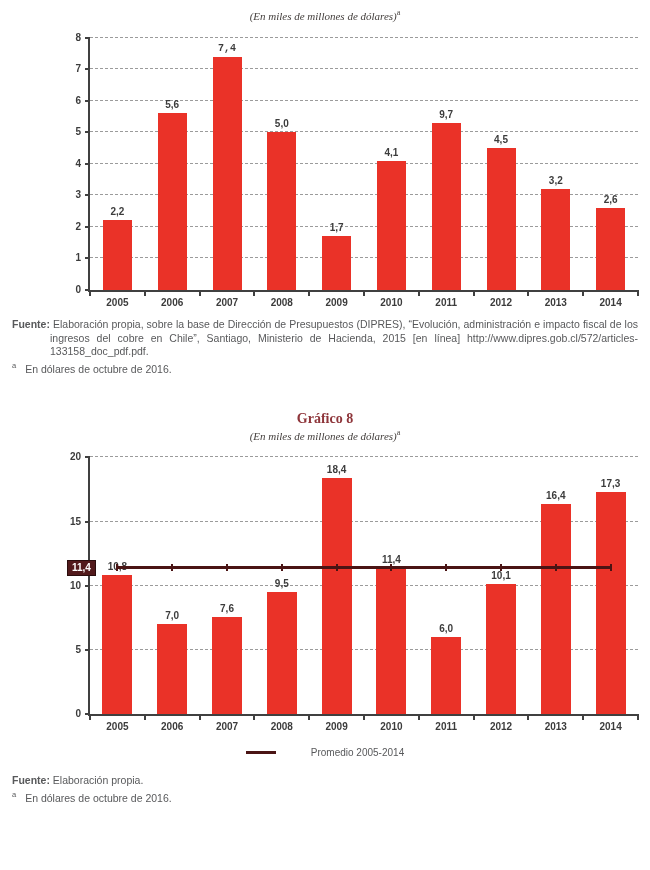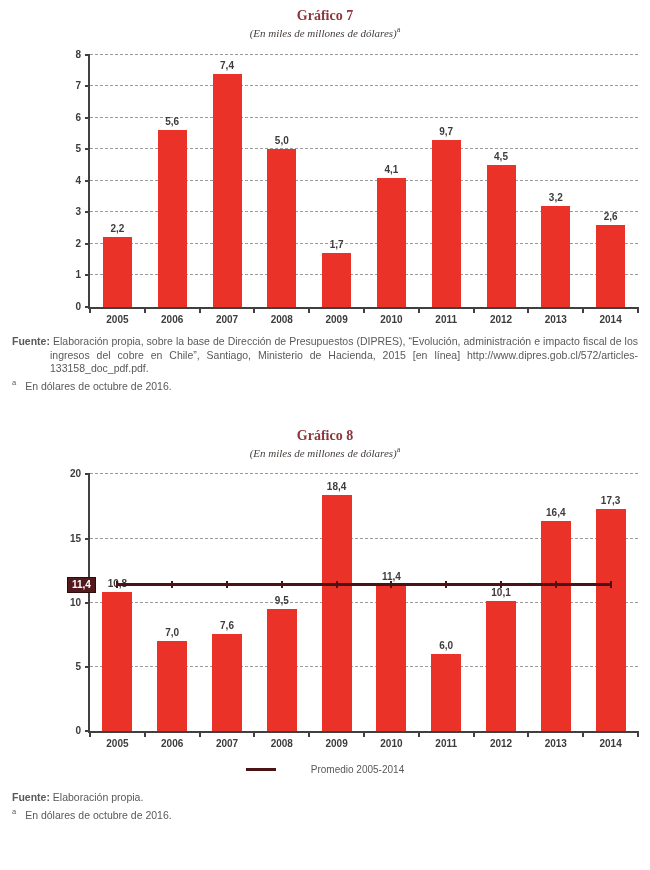--- a/index.html
+++ b/index.html
@@ -75,21 +75,20 @@
   }
   .footnote sup{font-size:7.5px;margin-right:9px;}
   .fig2{margin-top:34px;}
   .src1{margin-top:6px;}
   .src2{margin-top:10px;}
 </style>
 </head>
 <body>
 
 <section class="figure">
-  <h3 class="figure-title">Gráfico 7</h3>
   <div class="figure-unit"><span>(En miles de millones de dólares)</span><sup>a</sup></div>
   <div class="chart">
       <div class="plot">
         <div class="ytick" style="bottom: calc(0% - 6px);">0</div>
         <div class="ymark" style="bottom: calc(0% - 1px);"></div>
         <div class="grid" style="bottom: 12.5%;"></div>
         <div class="ytick" style="bottom: calc(12.5% - 6px);">1</div>
         <div class="ymark" style="bottom: calc(12.5% - 1px);"></div>
         <div class="grid" style="bottom: 25%;"></div>
         <div class="ytick" style="bottom: calc(25% - 6px);">2</div>
@@ -114,21 +113,21 @@
         <div class="ymark" style="bottom: calc(100% - 1px);"></div>
         <div class="bar" style="left: calc(5% - 14.5px); width: 29px; height: 27.5%;"></div>
         <div class="vlabel" style="left: calc(5% - 22px); bottom: calc(27.5% + 3px);">2,2</div>
         <div class="xlabel" style="left: calc(5% - 28px);">2005</div>
         <div class="xmark" style="left: calc(0% - 1px);"></div>
         <div class="bar" style="left: calc(15% - 14.5px); width: 29px; height: 70%;"></div>
         <div class="vlabel" style="left: calc(15% - 22px); bottom: calc(70% + 3px);">5,6</div>
         <div class="xlabel" style="left: calc(15% - 28px);">2006</div>
         <div class="xmark" style="left: calc(10% - 1px);"></div>
         <div class="bar" style="left: calc(25% - 14.5px); width: 29px; height: 92.5%;"></div>
-        <div class="vlabel" style="left: calc(25% - 22px); bottom: calc(92.5% + 3px);">7,4</div>
+        <div class="vlabel" style="left: calc(25% - 22px); bottom: calc(92.5% + 3px); font-family: Liberation Mono, monospace;">7,4</div>
         <div class="xlabel" style="left: calc(25% - 28px);">2007</div>
         <div class="xmark" style="left: calc(20% - 1px);"></div>
         <div class="bar" style="left: calc(35% - 14.5px); width: 29px; height: 62.5%;"></div>
         <div class="vlabel" style="left: calc(35% - 22px); bottom: calc(62.5% + 3px);">5,0</div>
         <div class="xlabel" style="left: calc(35% - 28px);">2008</div>
         <div class="xmark" style="left: calc(30% - 1px);"></div>
         <div class="bar" style="left: calc(45% - 14.5px); width: 29px; height: 21.25%;"></div>
         <div class="vlabel" style="left: calc(45% - 22px); bottom: calc(21.25% + 3px);">1,7</div>
         <div class="xlabel" style="left: calc(45% - 28px);">2009</div>
         <div class="xmark" style="left: calc(40% - 1px);"></div>

